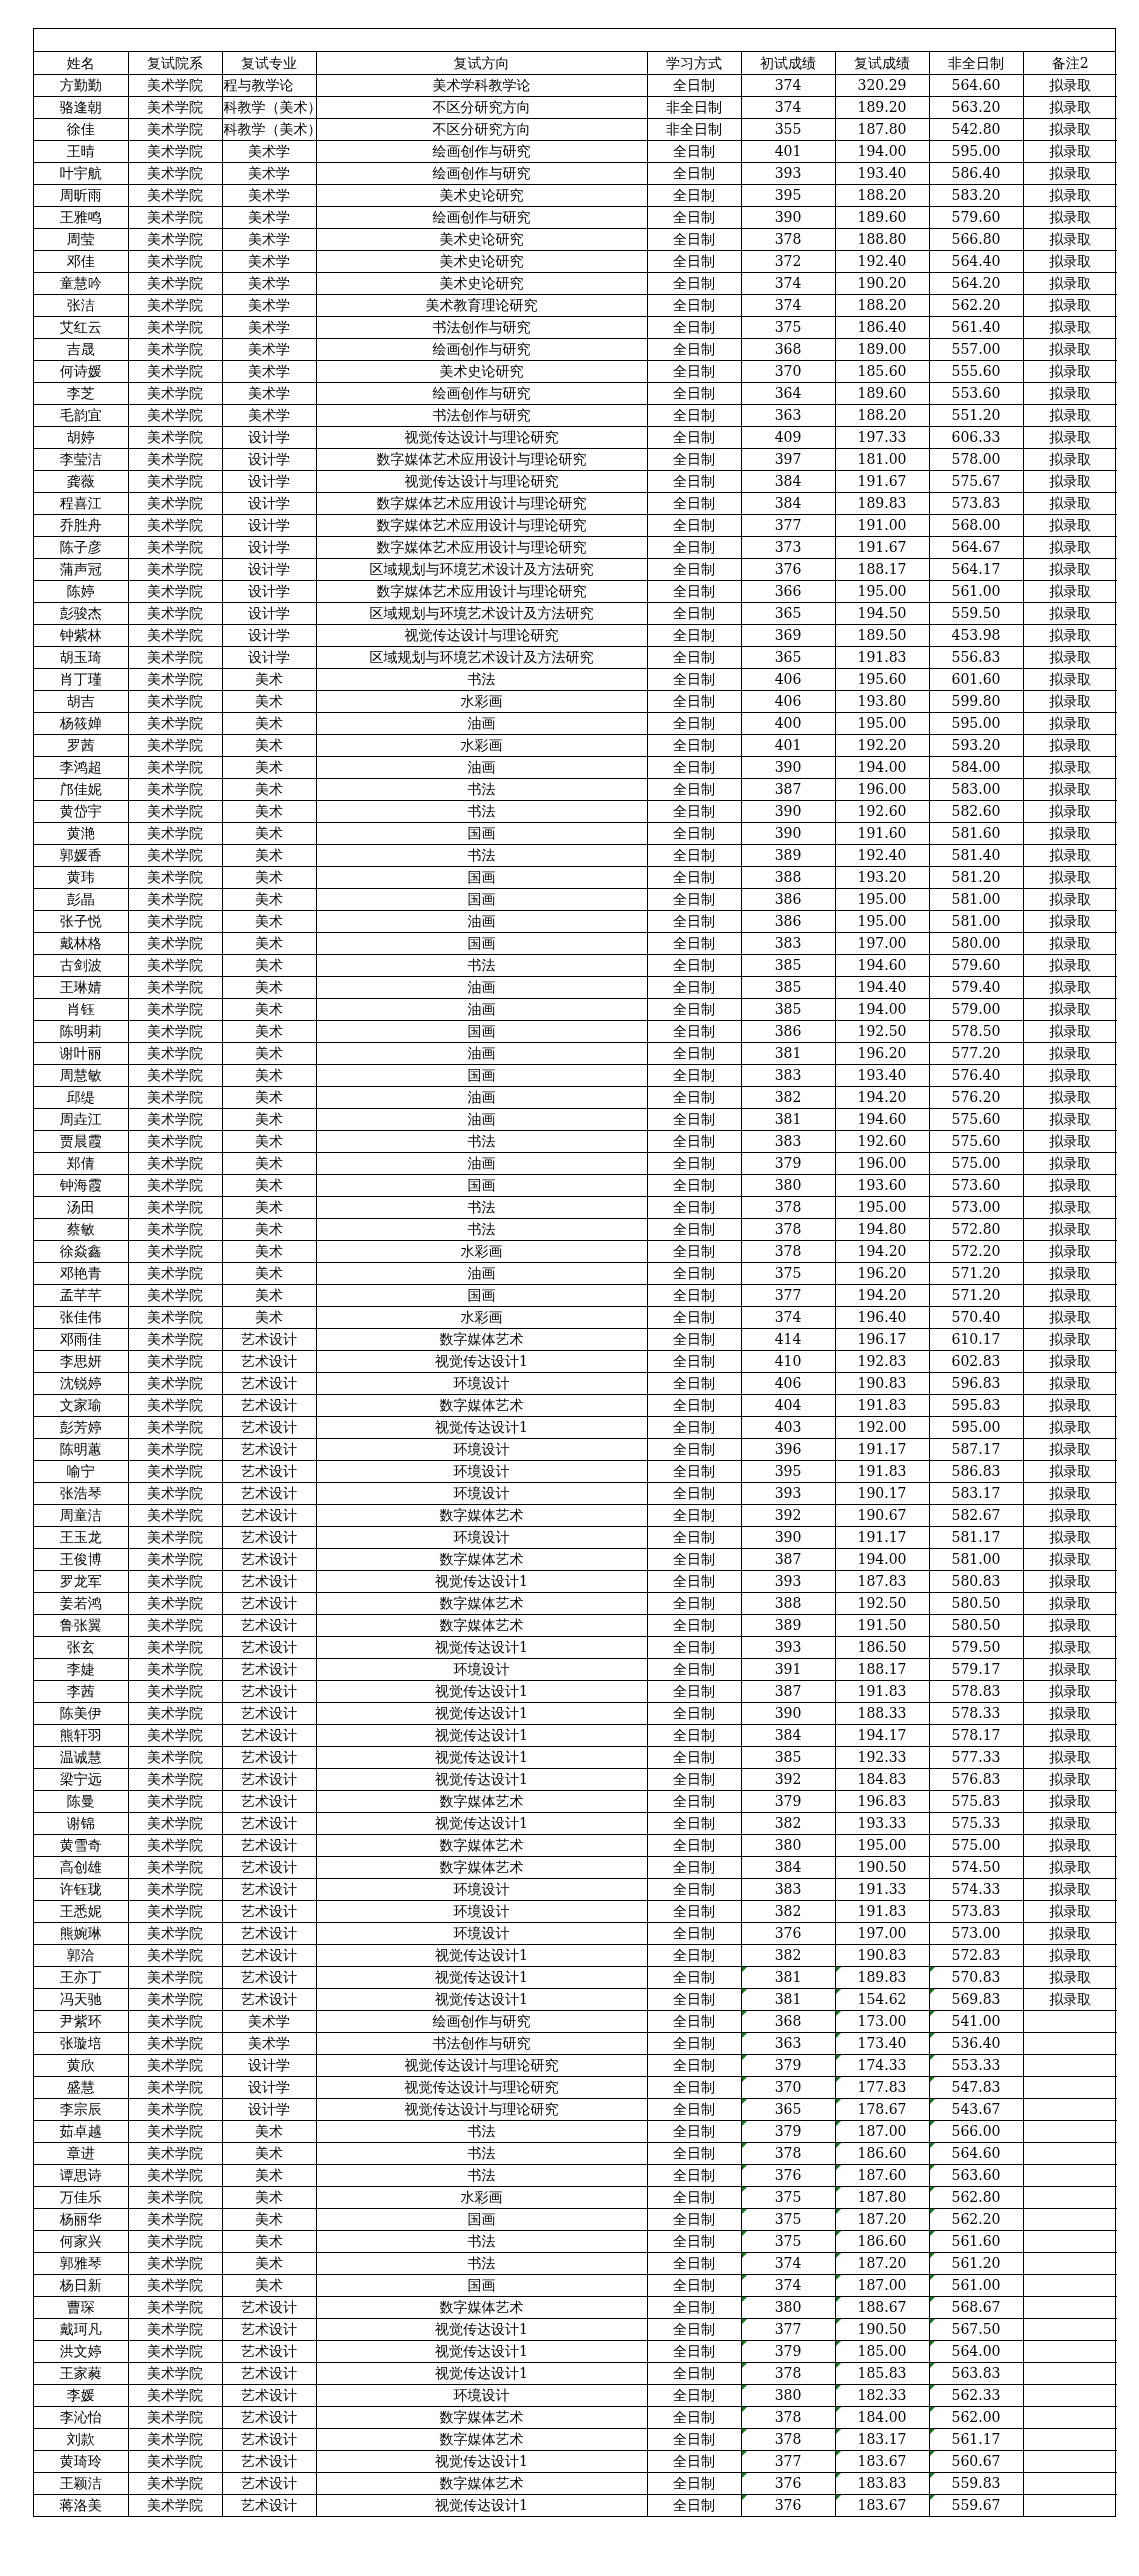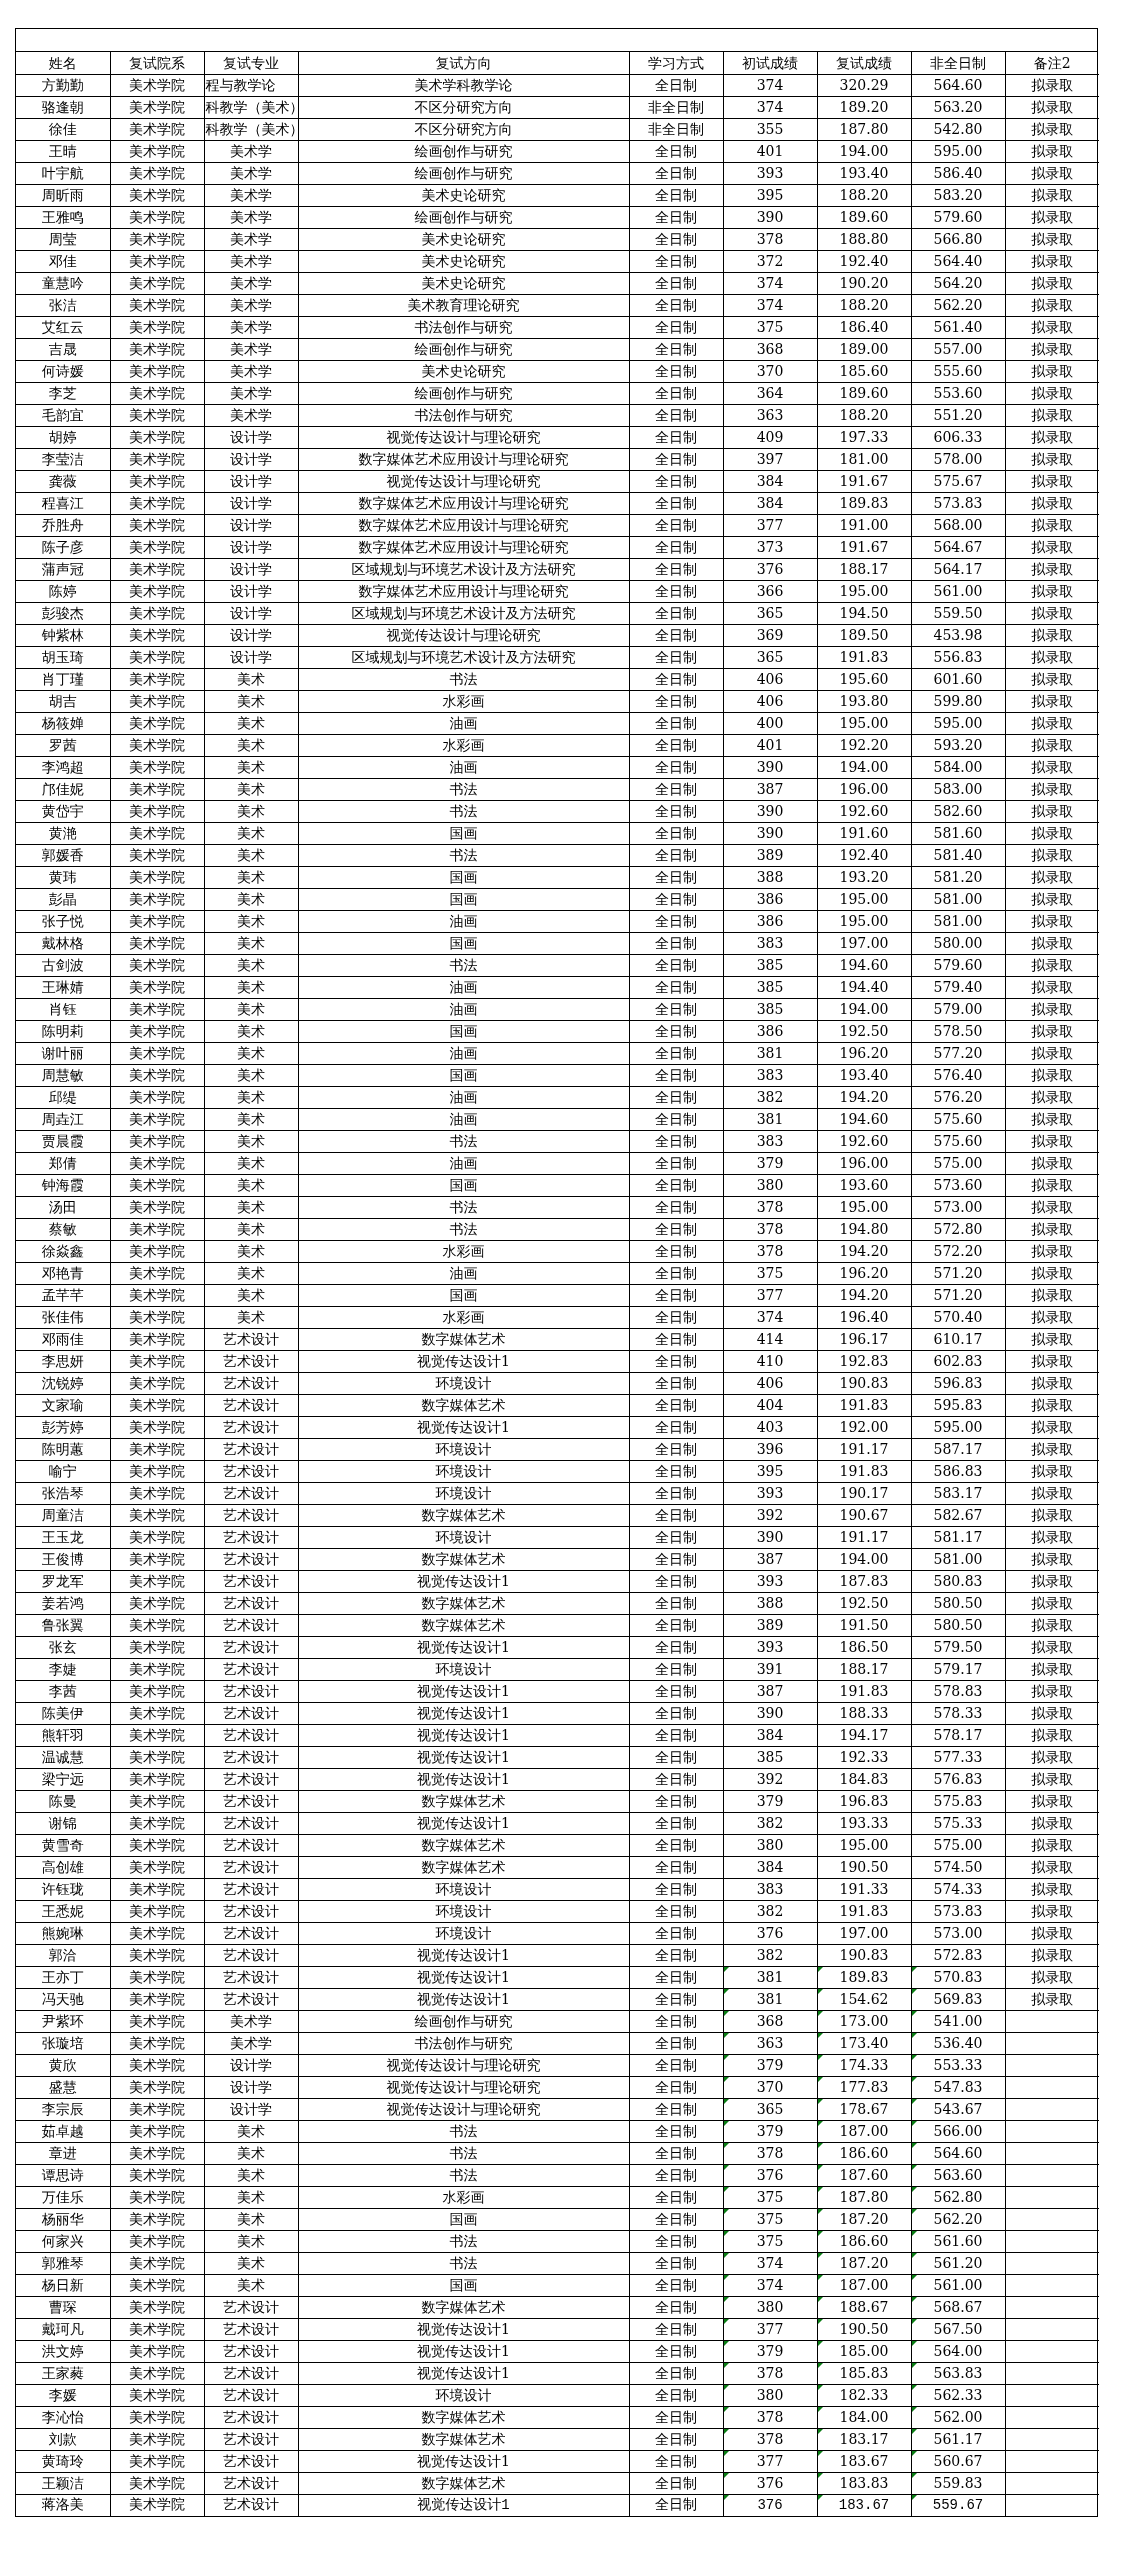--- a/index.html
+++ b/index.html
@@ -1,24 +1,24 @@
 <!DOCTYPE html>
 <html style="font-size:14.7px"><head>
 <meta charset="utf-8">
 <style>
   html, body { margin:0; padding:0; background:#ffffff; }
   body { width:1140px; height:2576px; position:relative; font-family:"DejaVu Serif","Liberation Serif",serif; color:#000; }
-  .sheet { position:absolute; left:15px; top:28px; width:1083px; border:1.8px solid #000; box-sizing:border-box; }
+  .sheet { position:absolute; left:33px; top:28px; width:1083px; border:1.8px solid #000; box-sizing:border-box; }
   .title-row { height:22px; border-bottom:1.8px solid #000; }
   table { border-collapse:collapse; width:100%; table-layout:fixed; }
   td, th { border:1.8px solid #000; height:22px; padding:0; font-size:14px; font-weight:normal; text-align:center; white-space:nowrap; overflow:hidden; line-height:18.4px; position:relative; box-sizing:border-box; }
   tr td:first-child, tr th:first-child { border-left:none; }
   tr td:last-child, tr th:last-child { border-right:none; }
   thead tr th { border-top:none; }
-  tbody tr:last-child td { border-bottom:none;font-family:Liberation Mono, monospace; }
+  tbody tr:last-child td { border-bottom:none; }
   .c-name { width:94px; } .c-dept { width:94px; } .c-major { width:94px; }
   .c-dir { width:331px; } .c-mode { width:94px; } .c-init { width:94px; }
   .c-re { width:94px; } .c-total { width:94px; } .c-rem { width:94px; }
   .clip { text-align:left; text-overflow:clip; }
   .clip span { display:inline-block; margin-left:-13px; }
   .tri::before { content:""; position:absolute; left:0; top:0; width:0; height:0; border-top:5.5px solid #0a7d14; border-right:5.5px solid transparent; }
 </style>
 </head>
 <body>
 

